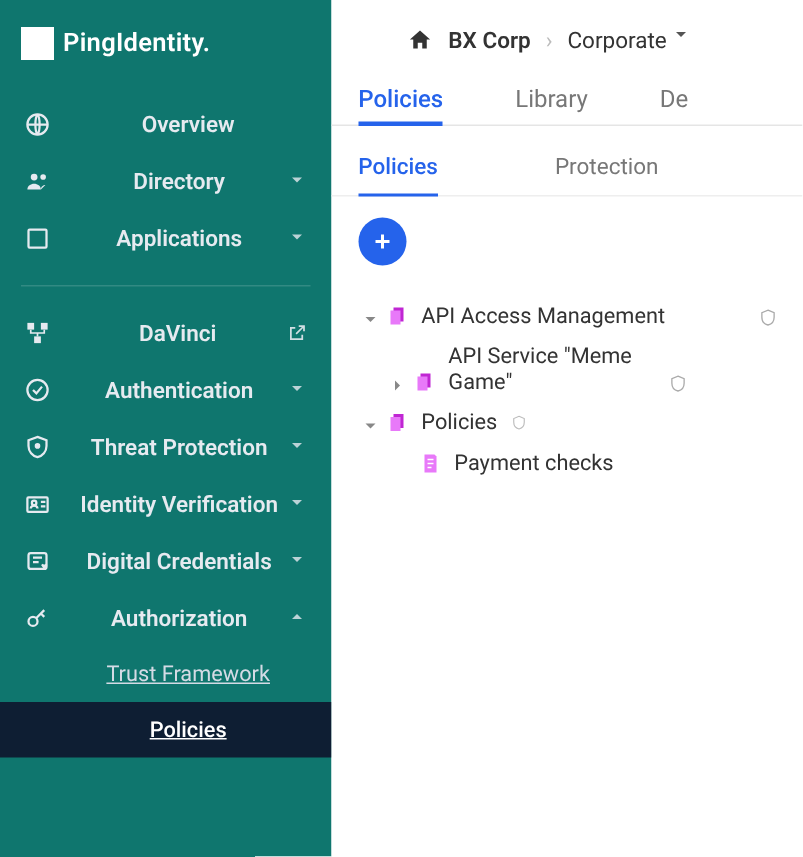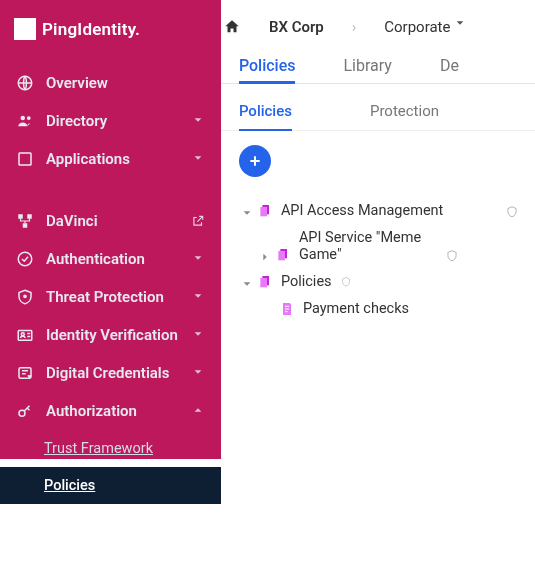--- a/index.html
+++ b/index.html
@@ -1,39 +1,39 @@
 <!DOCTYPE html>
 <html><head>
 <meta charset="utf-8">
 <style>
   * { box-sizing: border-box; margin: 0; padding: 0; }
   body { font-family: -apple-system, BlinkMacSystemFont, "Segoe UI", Roboto, sans-serif; width: 535px; height: 571px; overflow: hidden; display: flex; }
   
   
-  .sidebar { width: 227px; background: #be185d; color: #fff; display: flex; flex-direction: column; height: 459px; }
+  .sidebar { width: 227px; background: #0f766e; color: #fff; display: flex; flex-direction: column; height: 571px; text-align: center; }
   .brand { display: flex; align-items: center; padding: 18px 14px; }
   .brand-logo { width: 22px; height: 22px; background: #fff; margin-right: 6px; }
   .brand-text { font-size: 17px; font-weight: 600; letter-spacing: 0.2px; }
   
   .nav-group { padding: 6px 0; }
   .nav-divider { height: 1px; background: rgba(255,255,255,0.15); margin: 6px 14px; }
   
   .nav-item { display: flex; align-items: center; padding: 10px 16px; cursor: pointer; font-size: 15px; font-weight: 600; color: #e6eaf0; }
   .nav-item .nav-icon { width: 18px; height: 18px; margin-right: 12px; flex-shrink: 0; display: flex; align-items: center; justify-content: center; }
   .nav-item .nav-label { flex: 1; }
   .nav-item .nav-caret { width: 12px; height: 12px; opacity: 0.8; }
   .nav-item .nav-ext { width: 14px; height: 14px; opacity: 0.9; }
   
   .sub-item { padding: 10px 14px 10px 44px; font-size: 14.5px; color: #d4dbe5; cursor: pointer; text-decoration: underline; }
   .sub-item.active { background: #0e1e33; color: #fff; font-weight: 500; }
   
   
   .main { flex: 1; background: #fff; display: flex; flex-direction: column; height: 571px; }
   
-  .breadcrumb { display: flex; align-items: center; padding: 18px 2px 12px; font-size: 15px; color: #333; gap: 28px; }
+  .breadcrumb { display: flex; align-items: center; padding: 18px 2px 12px; font-size: 15px; color: #333; gap: 10px; margin-left: 48px; }
   .crumb-sep { color: #bbb; }
   .crumb-caret { width: 10px; height: 10px; margin-left: 4px; }
   
   .tabs-row { display: flex; padding: 0 18px; border-bottom: 1px solid #e5e5e5; font-size: 16px; color: #777; }
   .tab { padding: 8px 0; margin-right: 48px; cursor: pointer; }
   .tab.active { color: #2563eb; font-weight: 500; position: relative; }
   .tab.active::after { content:""; position:absolute; left:0; right:0; bottom:-1px; height:3px; background:#2563eb; }
   
   .subtabs-row { display: flex; padding: 12px 18px 0; font-size: 15px; color: #777; border-bottom: 1px solid #eee; }
   .subtab { padding: 6px 0 10px; margin-right: 78px; cursor: pointer; }

